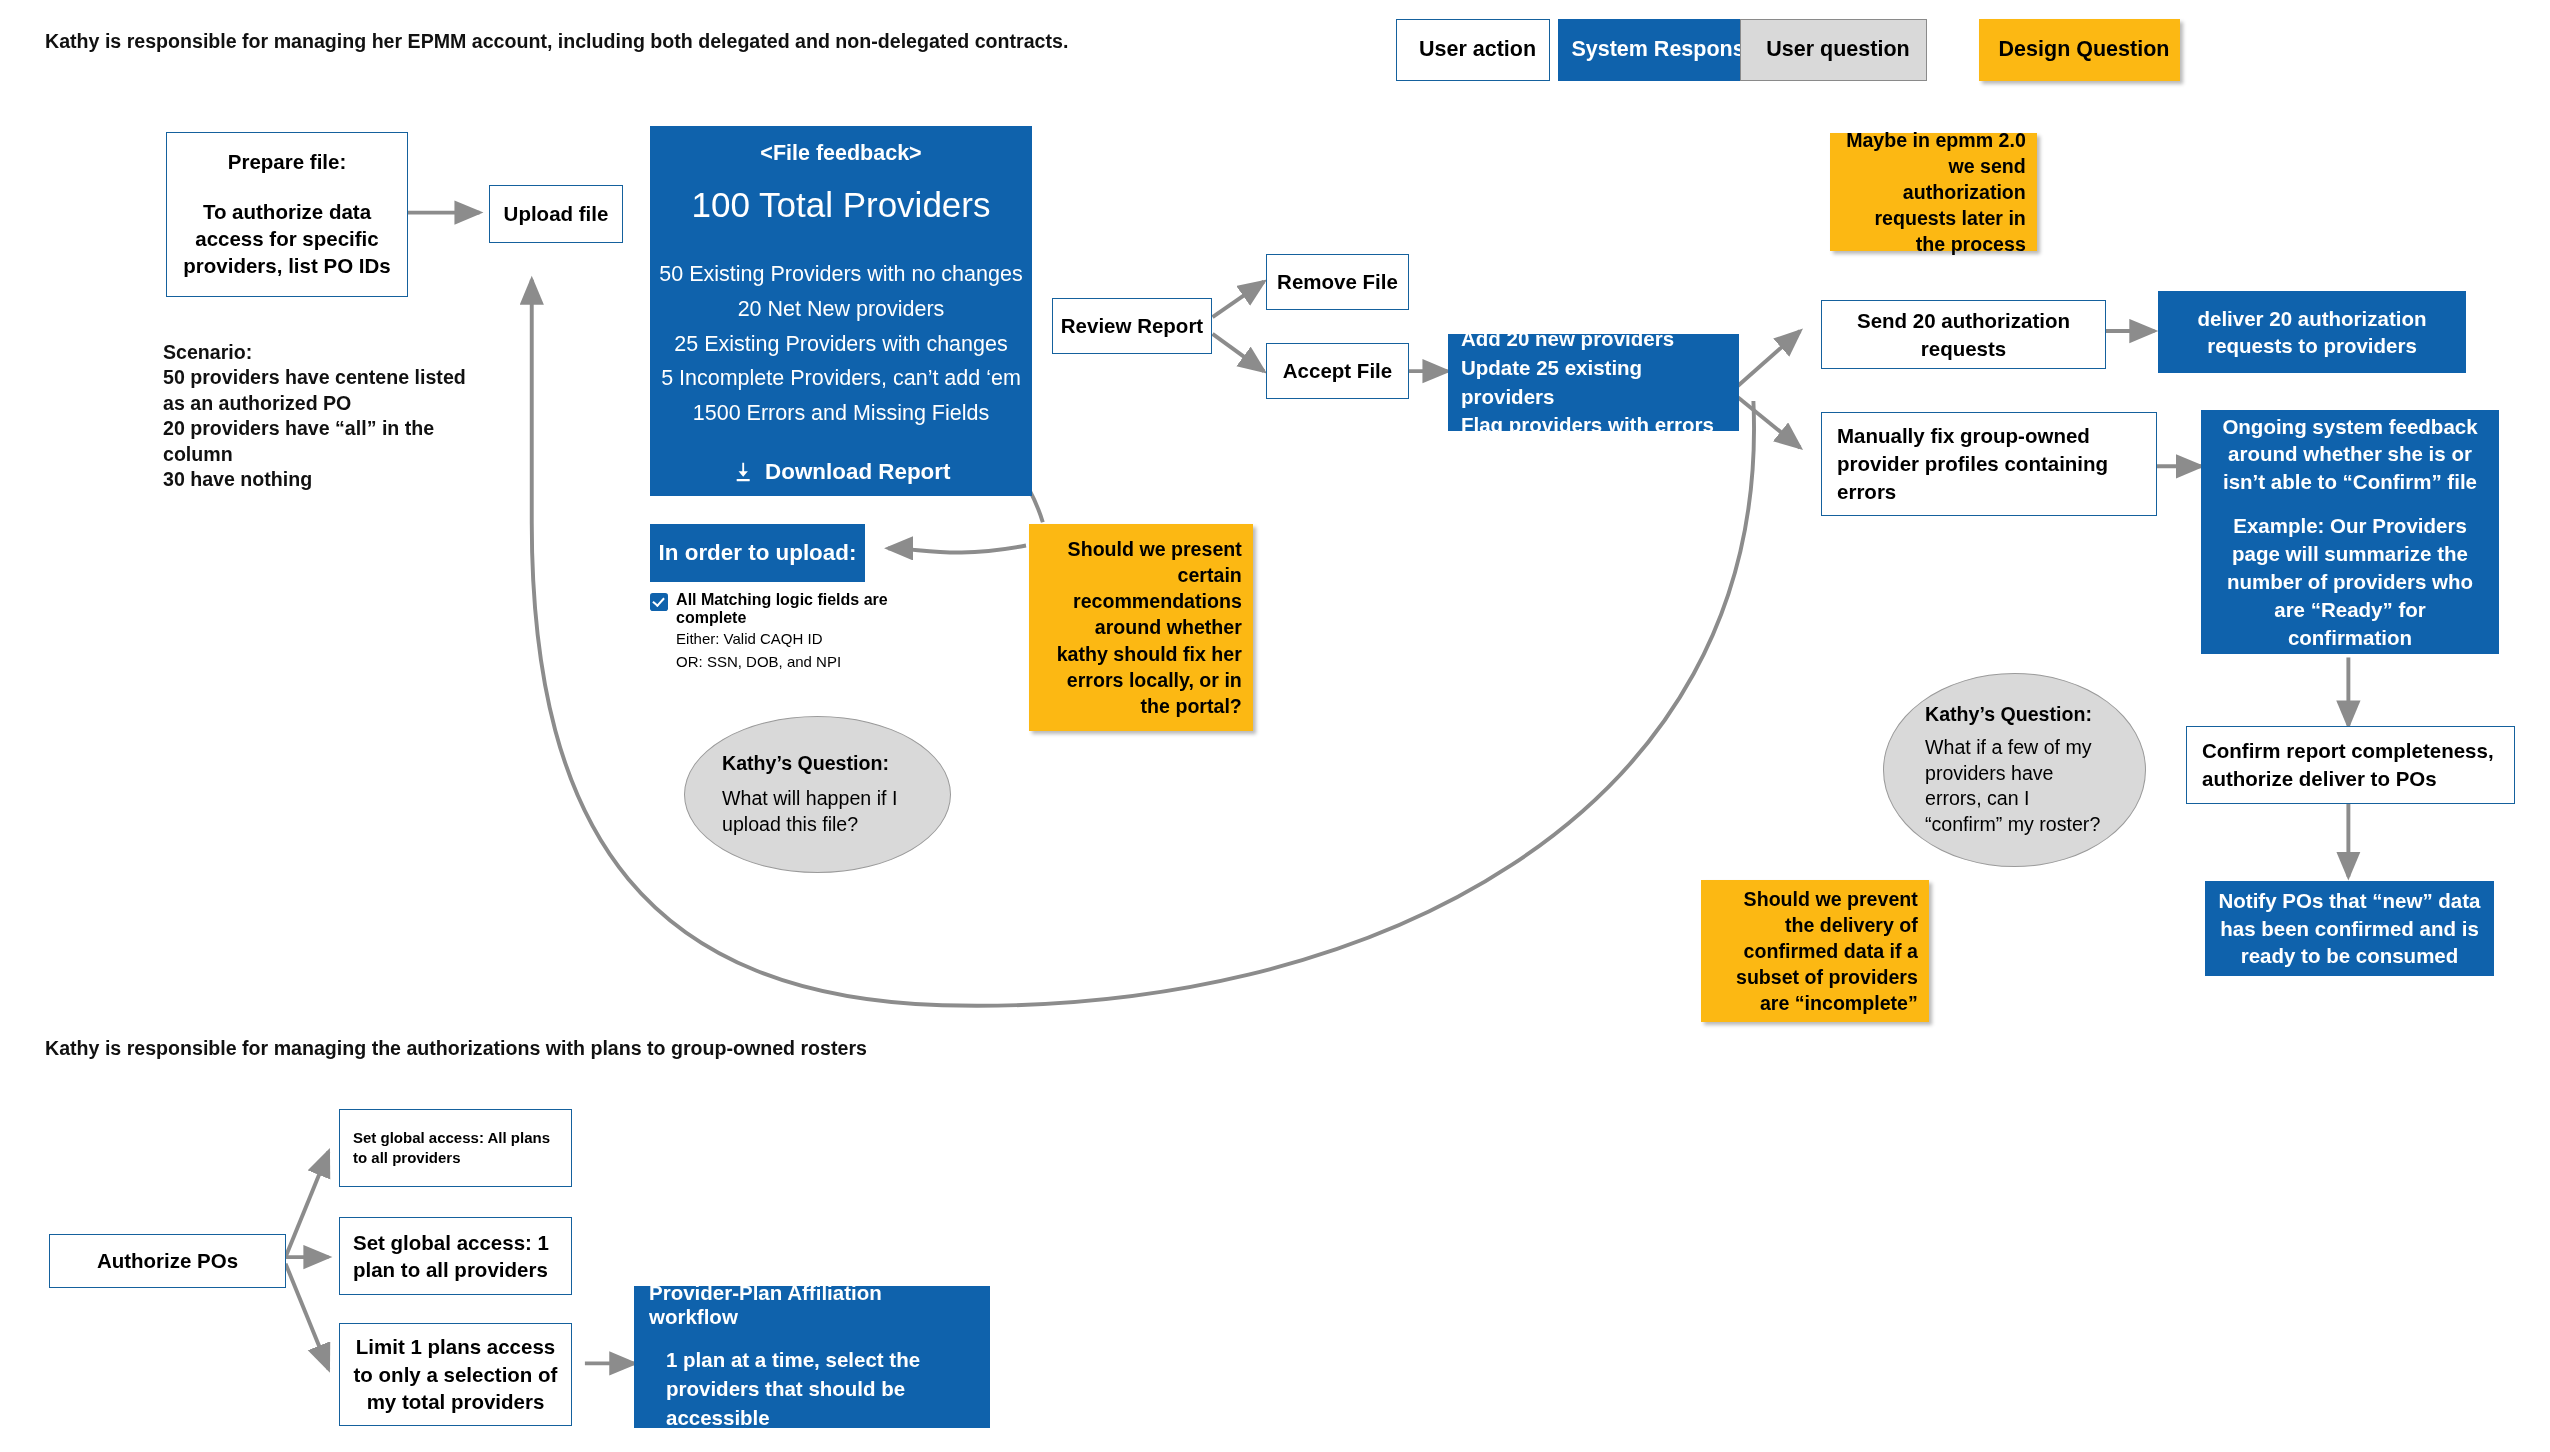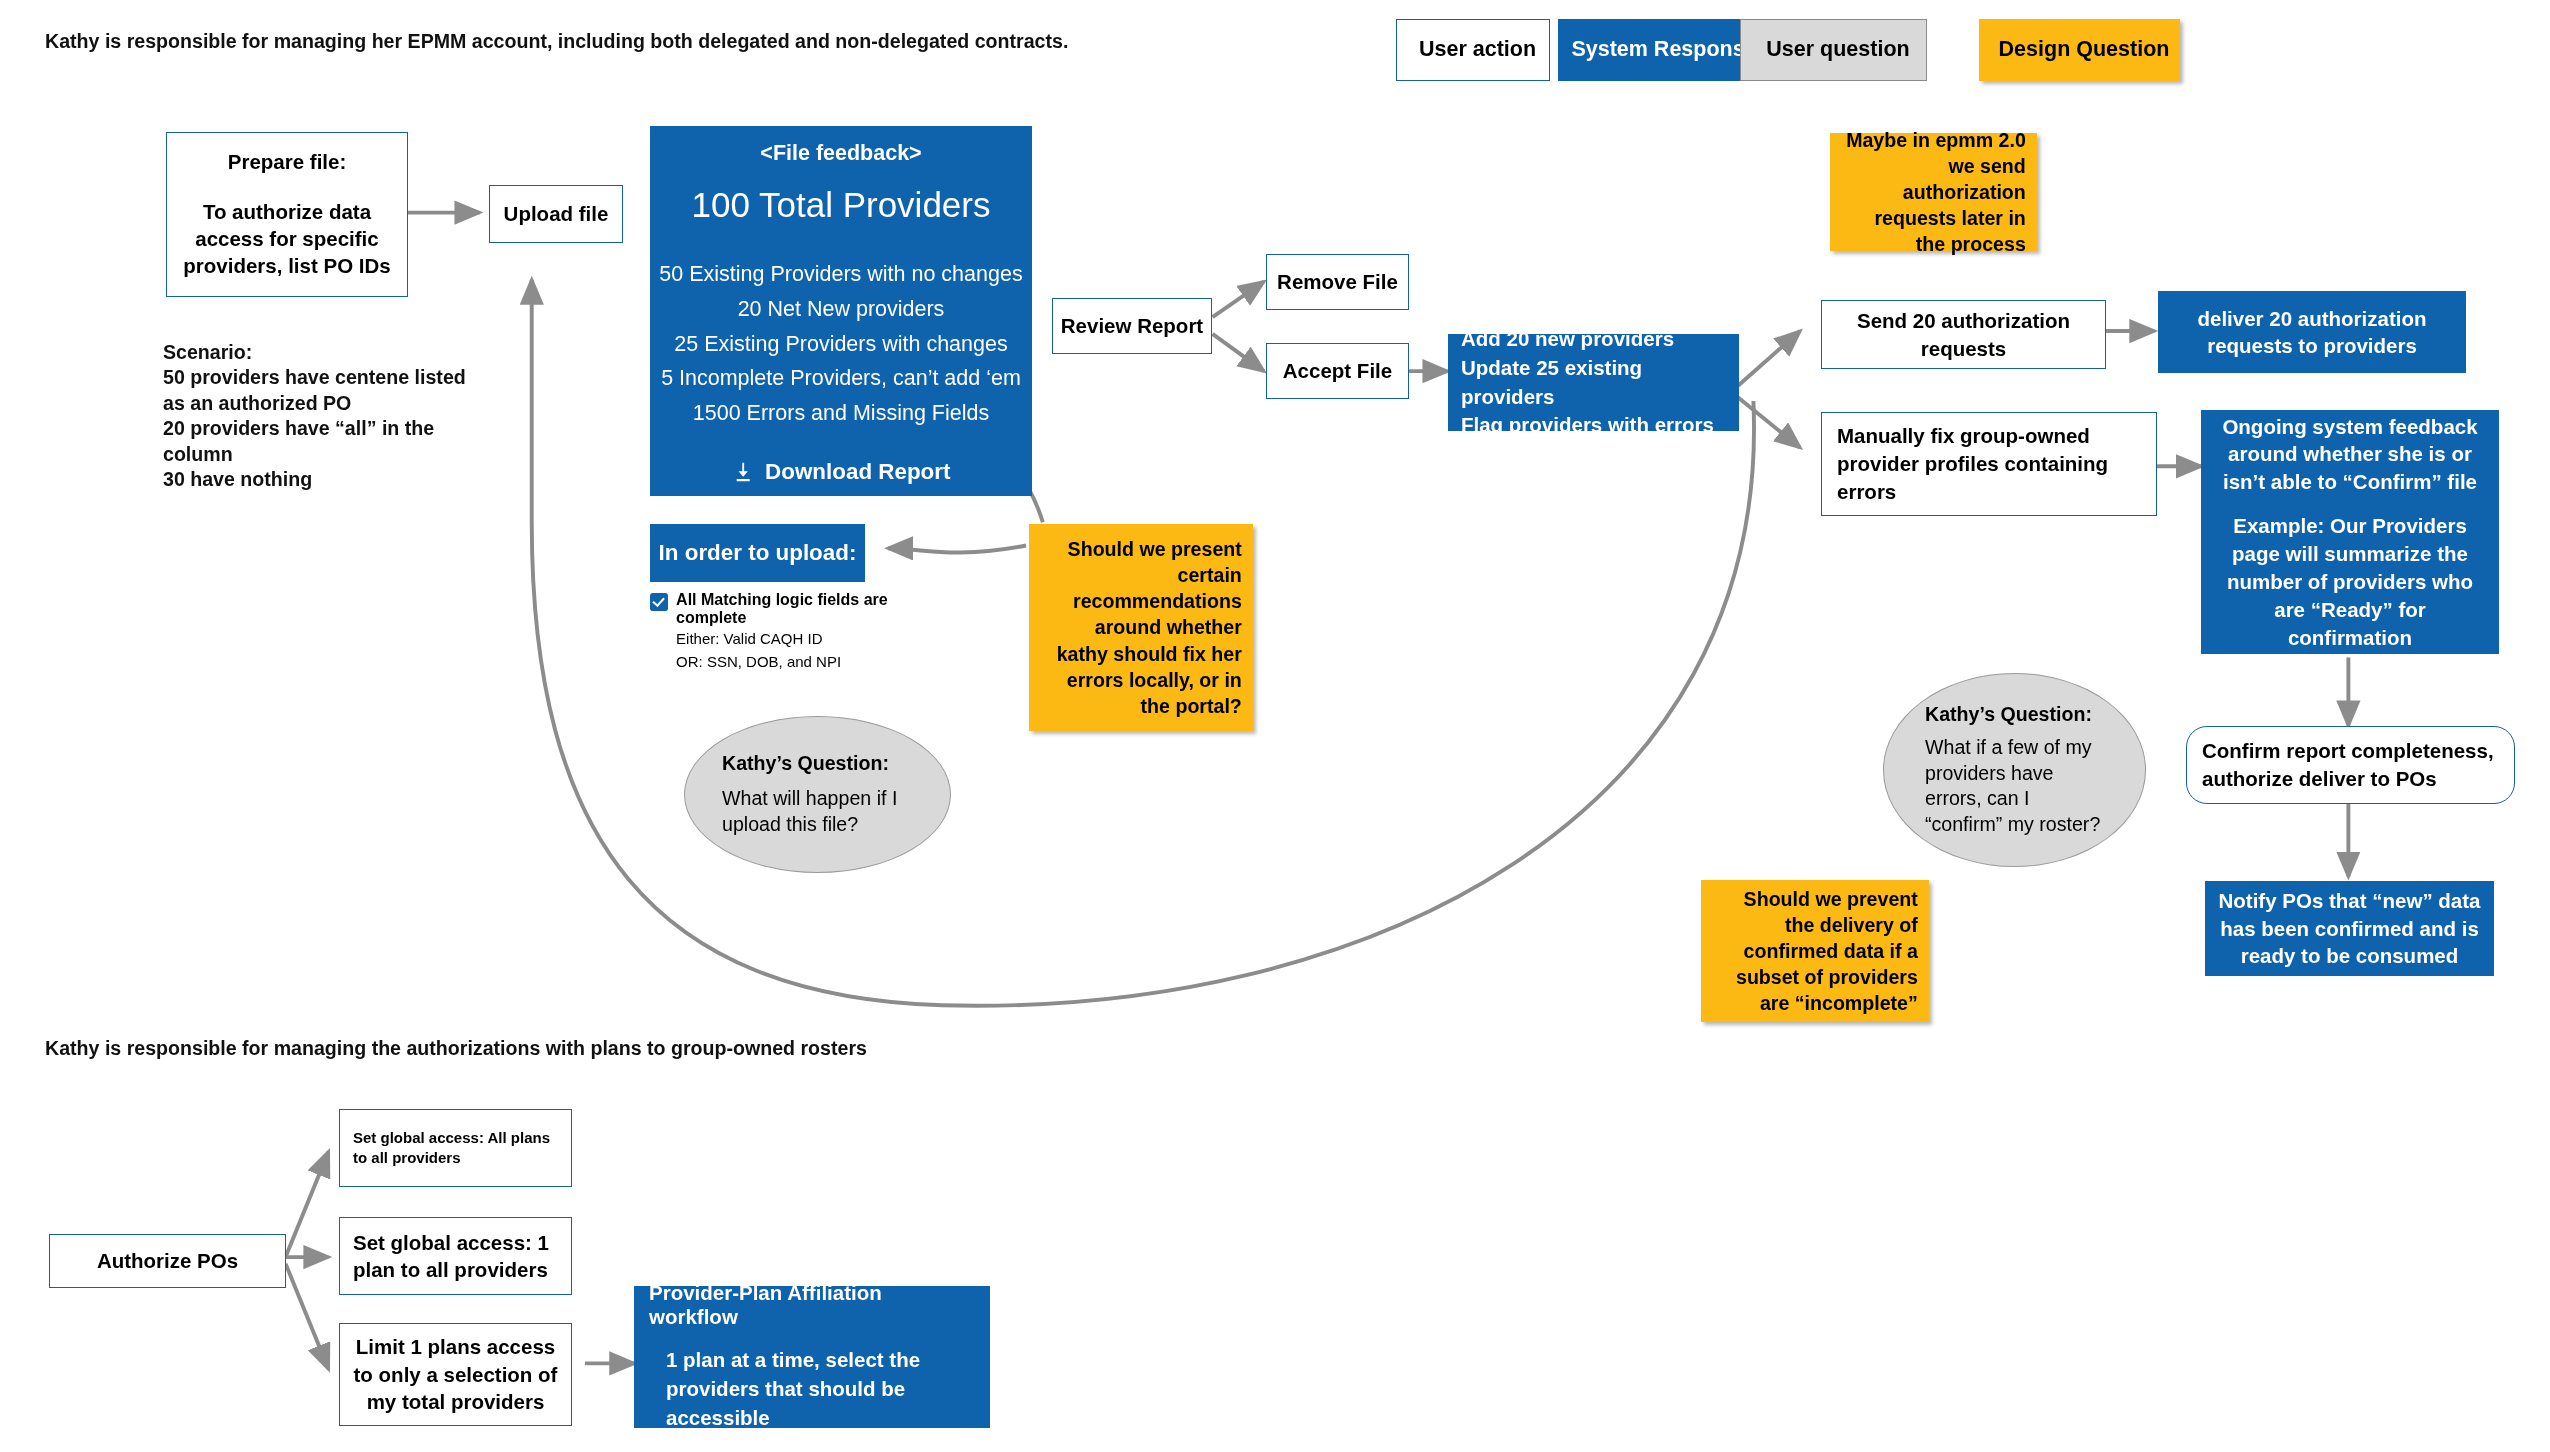--- a/index.html
+++ b/index.html
@@ -204,21 +204,21 @@
 
   <div class="ellipse" style="position:absolute;left:1883px;top:673px;width:263px;height:194px;padding:0 41px;box-sizing:border-box;">
     <div class="kq-title" style="margin-bottom:9.3px;">Kathy’s Question:</div>
     <div class="kq-body">What if a few of my providers have errors, can I “confirm” my roster?</div>
   </div>
 
   <div class="node obox" style="left:1701px;top:880px;width:228px;height:142px;padding:5.6px 11.2px;font-size:19.6px;line-height:1.33;">
     <span>Should we prevent the delivery of confirmed data if a subset of providers are “incomplete”</span>
   </div>
 
-  <div class="node wbox" style="left:2186px;top:726px;width:329px;height:78px;padding:14px 15px;align-items:flex-end;text-align:left;font-size:20.5px;line-height:1.35;border-radius:21px;">
+  <div class="node wbox" style="left:2186px;top:726px;width:329px;height:78px;padding:14px 15px;align-items:flex-end;text-align:left;font-size:20.5px;line-height:1.35;">
     <span>Confirm report completeness, authorize deliver to POs</span>
   </div>
 
   <div class="node bbox" style="left:2205px;top:881px;width:289px;height:95px;padding:3.7px 13px;font-size:20.5px;line-height:1.35;">
     <span>Notify POs that “new” data has been confirmed and is ready to be consumed</span>
   </div>
 
   <div class="node wbox" style="left:49px;top:1234px;width:237px;height:54px;font-size:20.5px;">
     <span>Authorize POs</span>
   </div>

